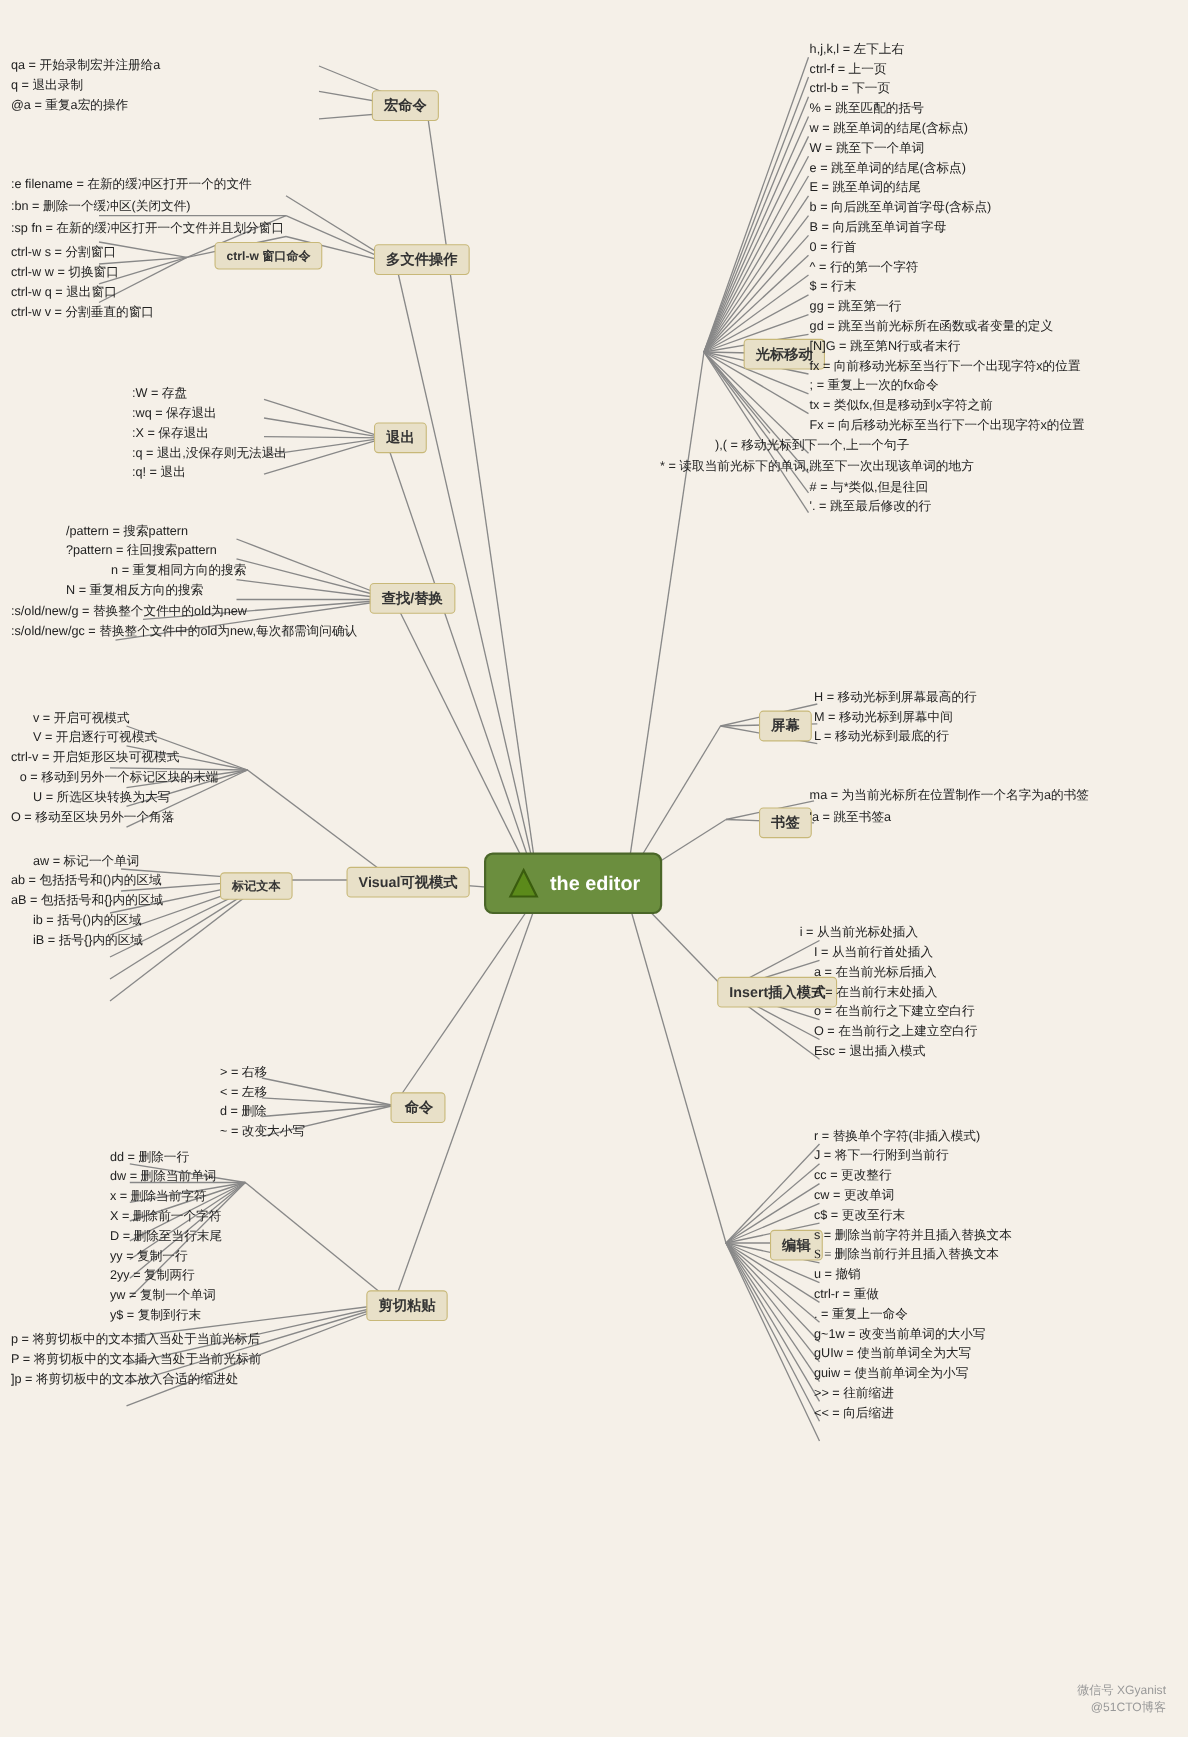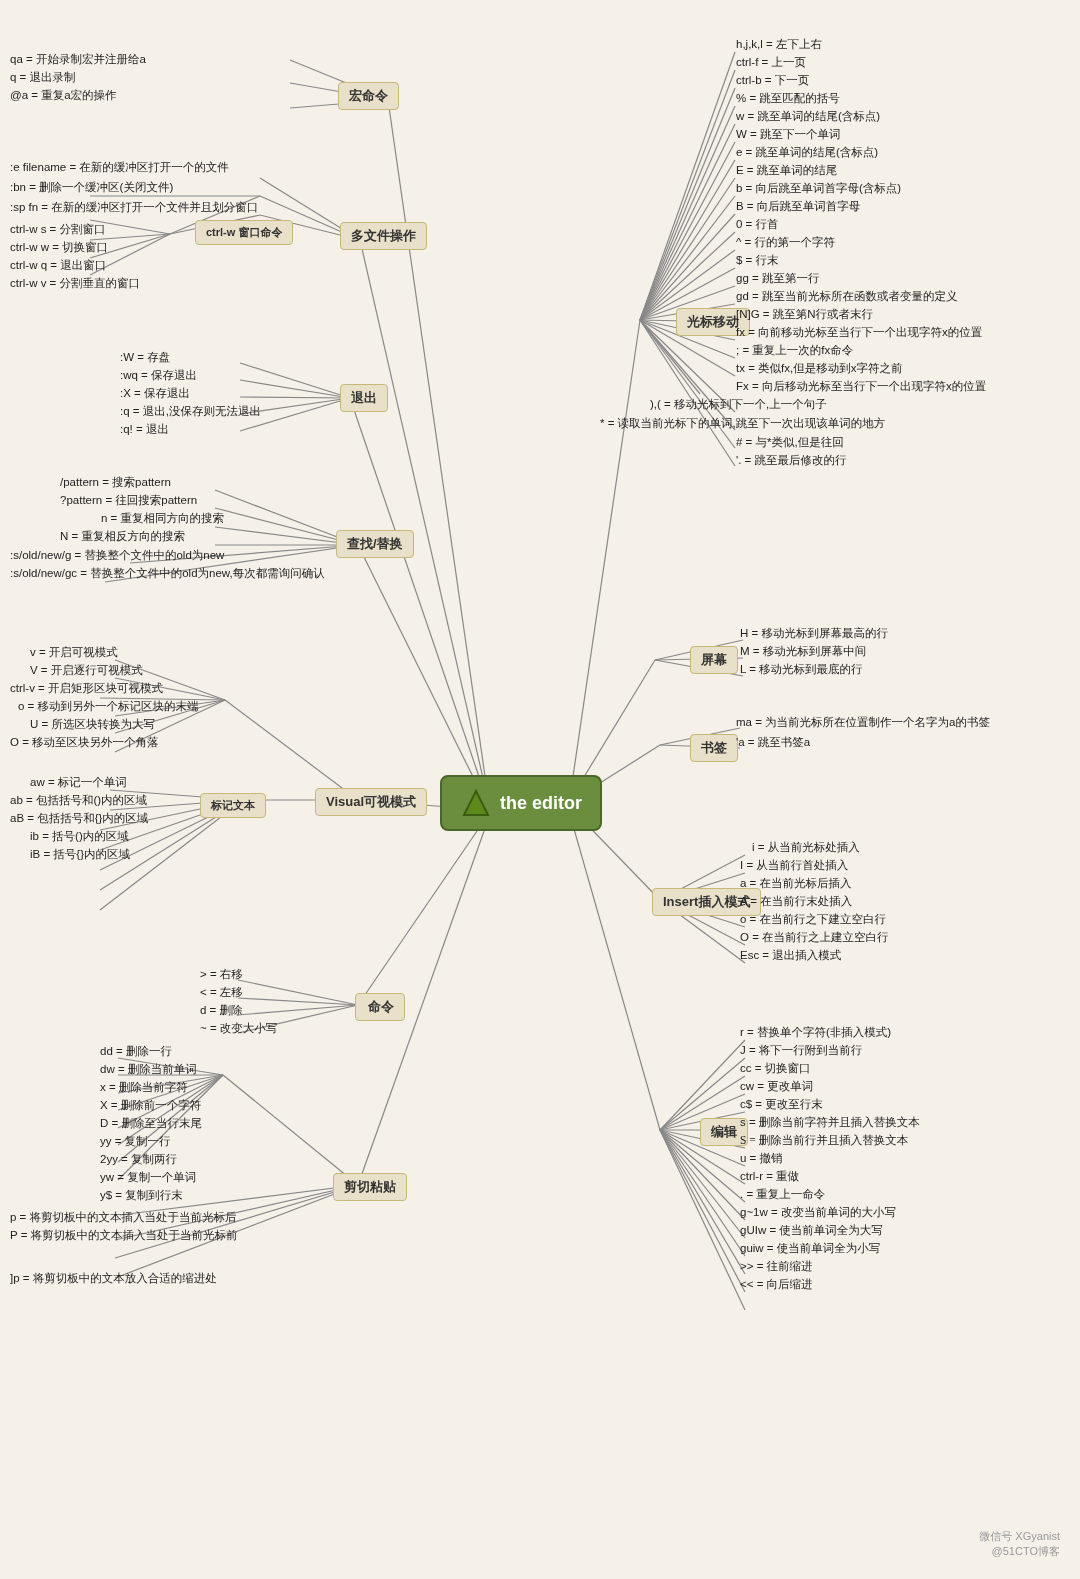--- a/index.html
+++ b/index.html
@@ -405,21 +405,21 @@
     </div>
   <div class="node leaf-text" style="left:100px;top:1188px;">
       <span>y$ = 复制到行末</span>
     </div>
   <div class="node leaf-text" style="left:10px;top:1210px;">
       <span>p = 将剪切板中的文本插入当处于当前光标后</span>
     </div>
   <div class="node leaf-text" style="left:10px;top:1228px;">
       <span>P = 将剪切板中的文本插入当处于当前光标前</span>
     </div>
-  <div class="node leaf-text" style="left:10px;top:1246px;margin-top:25px;">
+  <div class="node leaf-text" style="left:10px;top:1246px;">
       <span>]p = 将剪切板中的文本放入合适的缩进处</span>
     </div>
 
   <div class="node branch-label" style="left: 676px; top: 308px;">
     <span>光标移动</span>
   </div>
   <div class="node leaf-text" style="left:736px;top:37px;">
       <span>h,j,k,l = 左下上右</span>
     </div>
   <div class="node leaf-text" style="left:736px;top:55px;">
@@ -511,21 +511,21 @@
   <div class="node leaf-text" style="left:736px;top:715px;">
       <span>ma = 为当前光标所在位置制作一个名字为a的书签</span>
     </div>
   <div class="node leaf-text" style="left:736px;top:735px;">
       <span>'a = 跳至书签a</span>
     </div>
 
   <div class="node branch-label" style="left: 652px; top: 888px;">
     <span>Insert插入模式</span>
   </div>
-  <div class="node leaf-text" style="left:752px;top:840px;">
+  <div class="node leaf-text" style="left:727px;top:840px;">
       <span>i = 从当前光标处插入</span>
     </div>
   <div class="node leaf-text" style="left:740px;top:858px;">
       <span>I = 从当前行首处插入</span>
     </div>
   <div class="node leaf-text" style="left:740px;top:876px;">
       <span>a = 在当前光标后插入</span>
     </div>
   <div class="node leaf-text" style="left:740px;top:894px;">
       <span>A = 在当前行末处插入</span>
@@ -543,21 +543,21 @@
   <div class="node branch-label" style="left: 700px; top: 1118px;">
     <span>编辑</span>
   </div>
   <div class="node leaf-text" style="left:740px;top:1025px;">
       <span>r = 替换单个字符(非插入模式)</span>
     </div>
   <div class="node leaf-text" style="left:740px;top:1043px;">
       <span>J = 将下一行附到当前行</span>
     </div>
   <div class="node leaf-text" style="left:740px;top:1061px;">
-      <span>cc = 切换窗口</span>
+      <span>cc = 更改整行</span>
     </div>
   <div class="node leaf-text" style="left:740px;top:1079px;">
       <span>cw = 更改单词</span>
     </div>
   <div class="node leaf-text" style="left:740px;top:1097px;">
       <span>c$ = 更改至行末</span>
     </div>
   <div class="node leaf-text" style="left:740px;top:1115px;">
       <span>s = 删除当前字符并且插入替换文本</span>
     </div>

